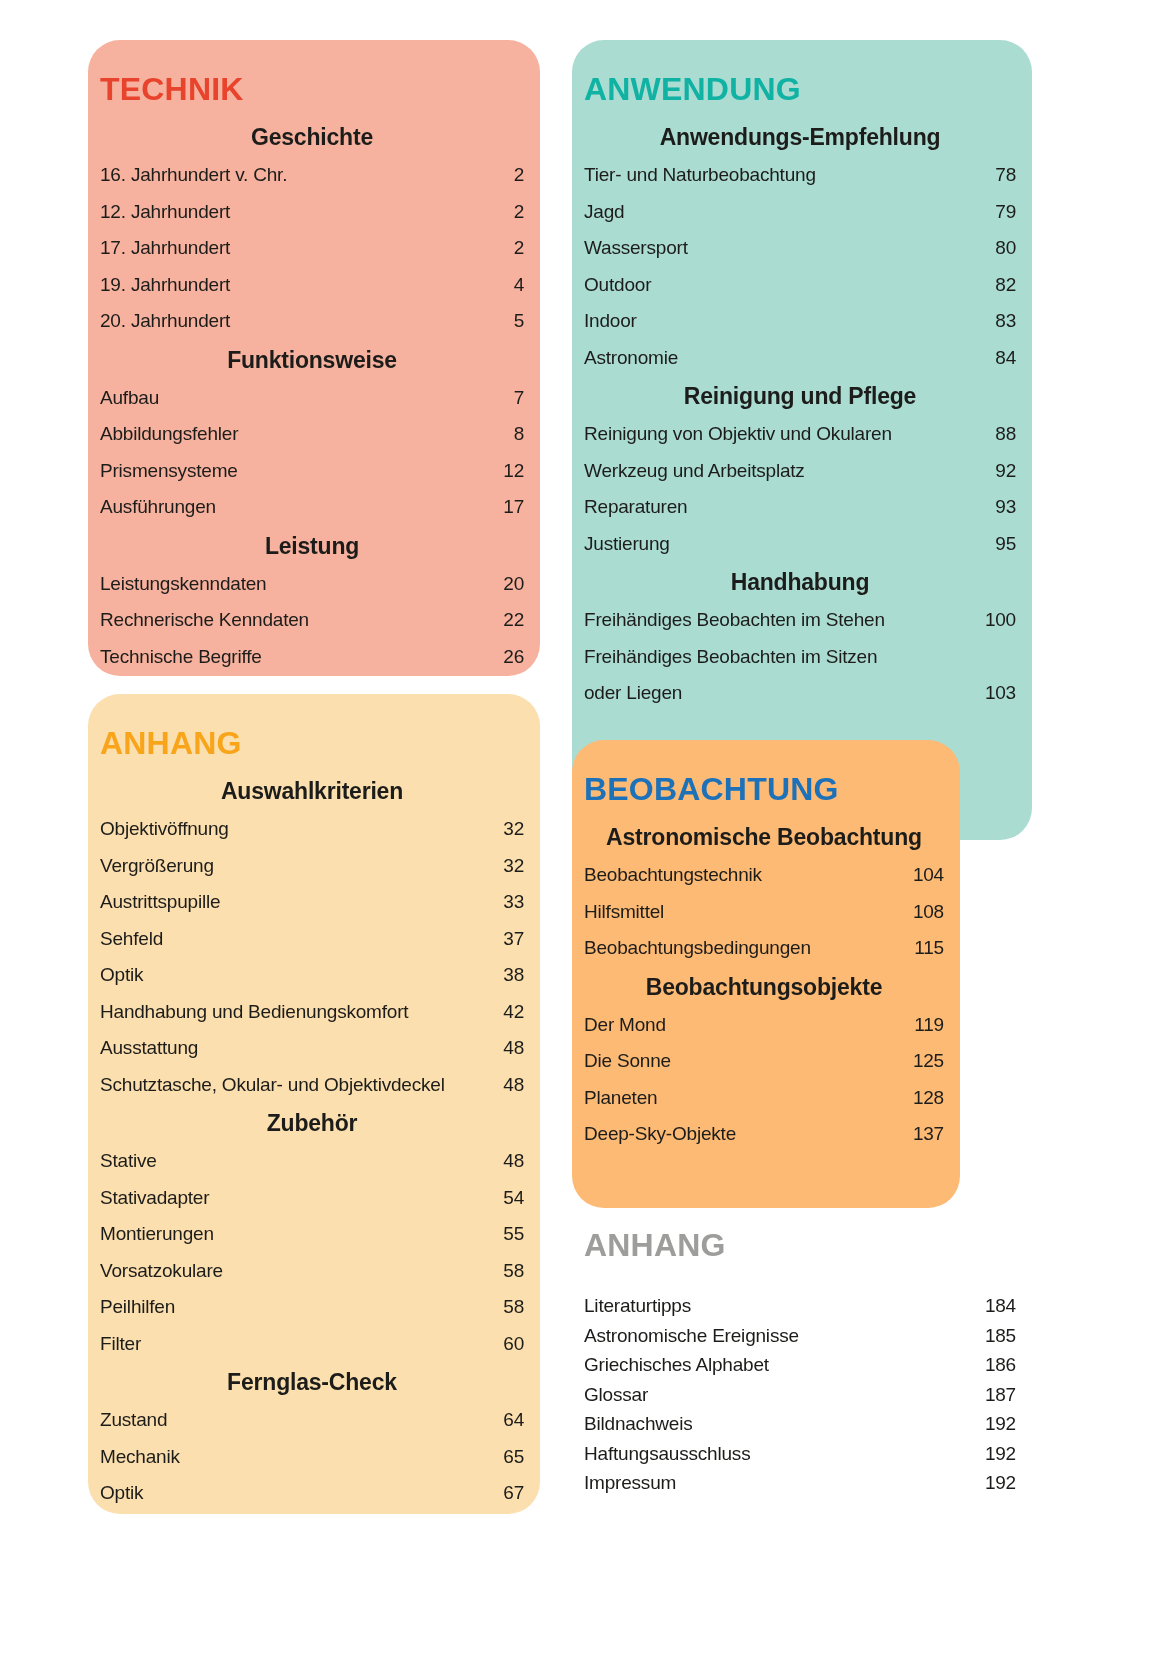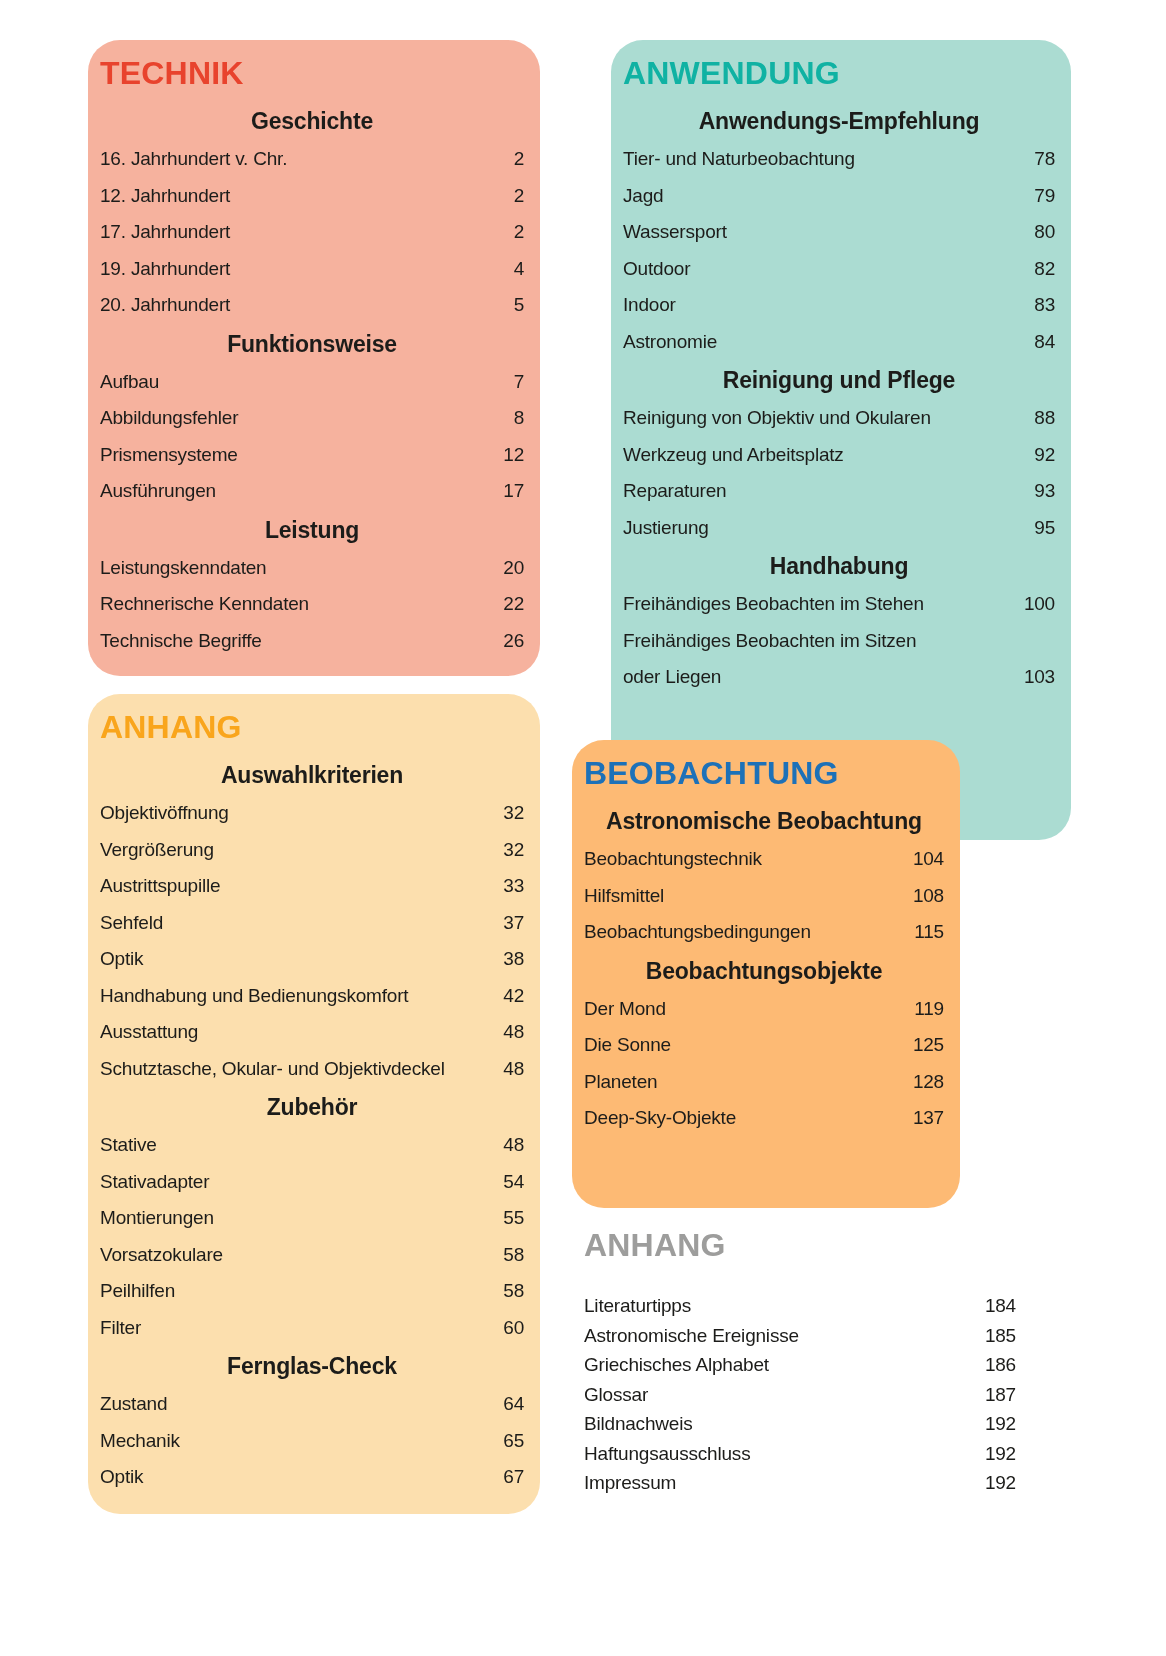--- a/index.html
+++ b/index.html
@@ -8,21 +8,21 @@
     width: 1166px;
     height: 1656px;
     background: #ffffff;
     font-family: "Liberation Sans", "DejaVu Sans", sans-serif;
     color: #1c1c1a;
     overflow: hidden;
   }
   .panel {
     position: absolute;
     border-radius: 32px;
-    padding: 8px 16px 16px 12px;
+    padding: 24px 16px 16px 12px;
     box-sizing: border-box;
   }
   .panel-title {
     margin: 8px 0 10px 0;
     font-size: 32px;
     font-weight: 700;
     letter-spacing: 0.2px;
     line-height: 35px;
   }
   .group-heading {
@@ -104,21 +104,21 @@
         <span class="toc-label">Rechnerische Kenndaten</span>
         <span class="toc-page">22</span>
       </div>
       <div class="toc-row">
         <span class="toc-label">Technische Begriffe</span>
         <span class="toc-page">26</span>
       </div>
     </div>
 </section>
 
-<section class="panel" style="left: 572px; top: 40px; width: 460px; height: 800px; background-color: rgb(171, 220, 210); margin-left: 39px;">
+<section class="panel" style="left: 572px; top: 40px; width: 460px; height: 800px; background-color: rgb(171, 220, 210);">
   <h1 class="panel-title" style="color: rgb(16, 178, 163);">ANWENDUNG</h1>
   <div>
       <div class="group-heading">Anwendungs-Empfehlung</div>
       <div class="toc-row">
         <span class="toc-label">Tier- und Naturbeobachtung</span>
         <span class="toc-page">78</span>
       </div>
       <div class="toc-row">
         <span class="toc-label">Jagd</span>
         <span class="toc-page">79</span>

